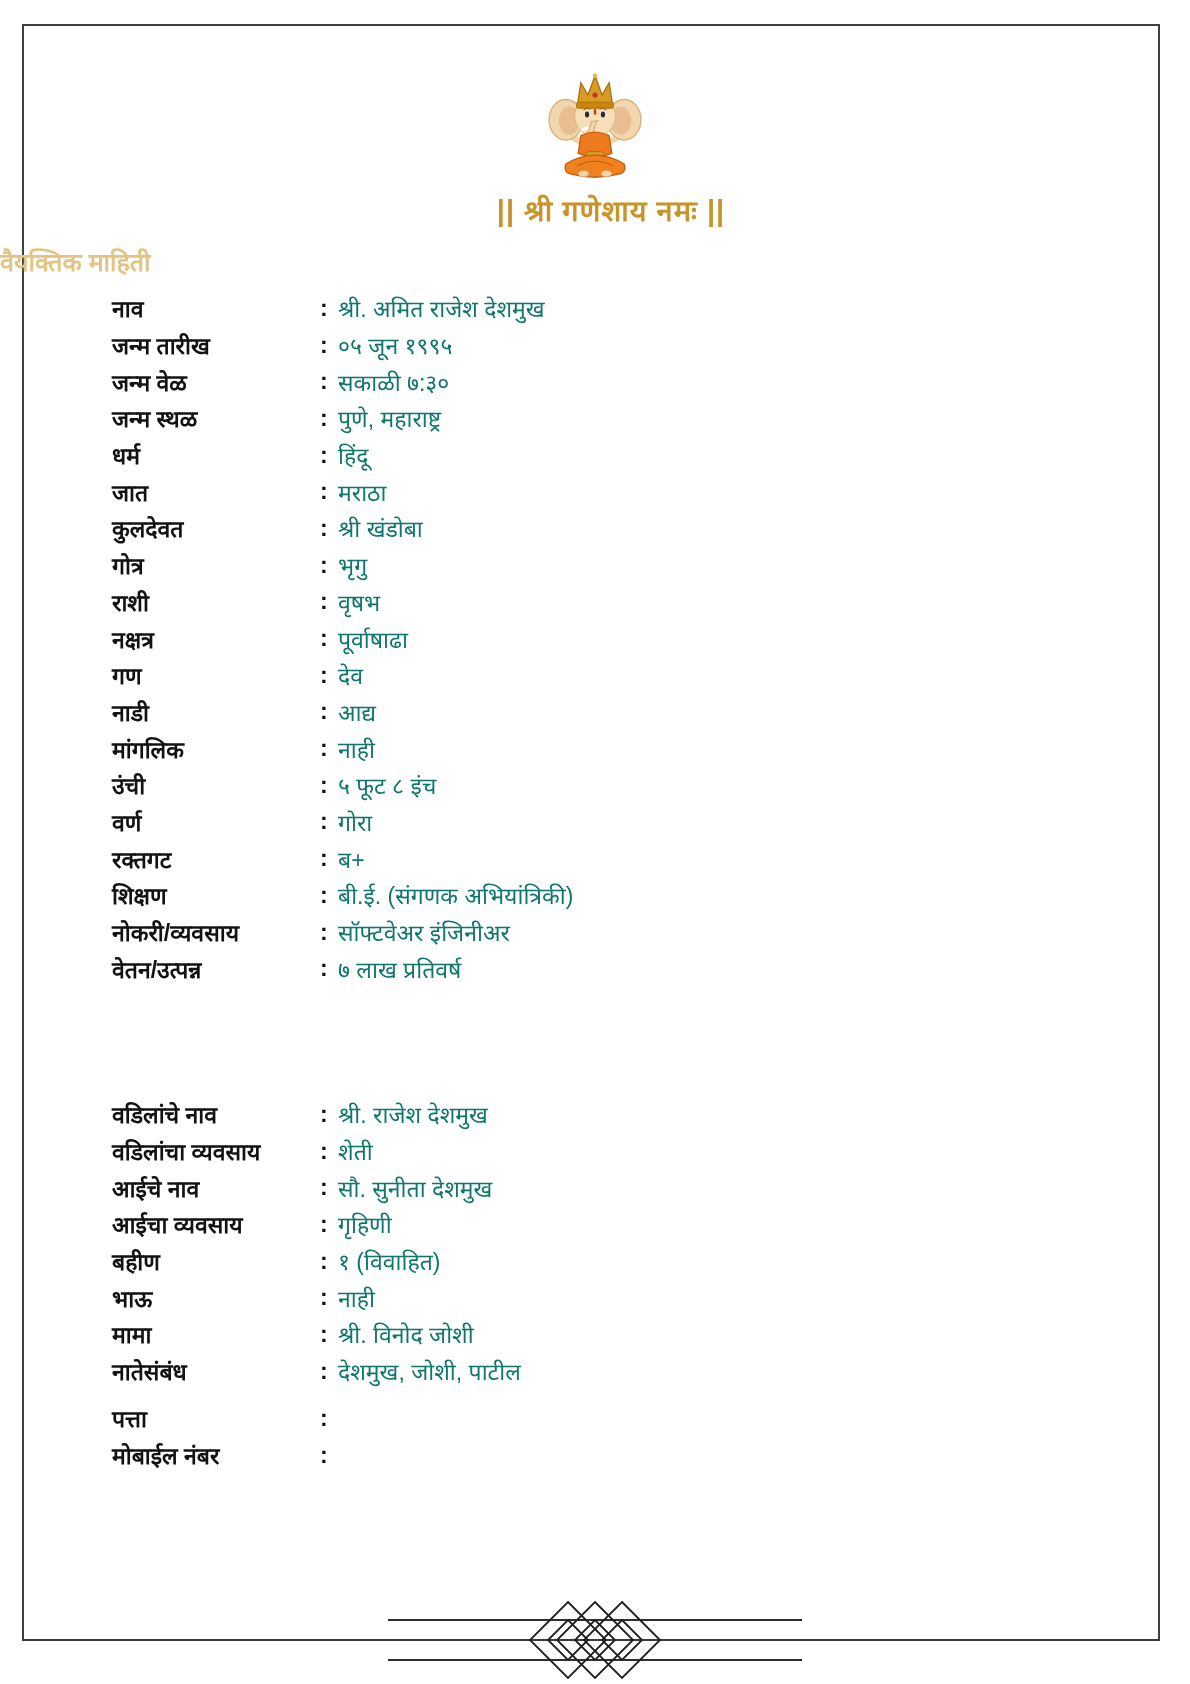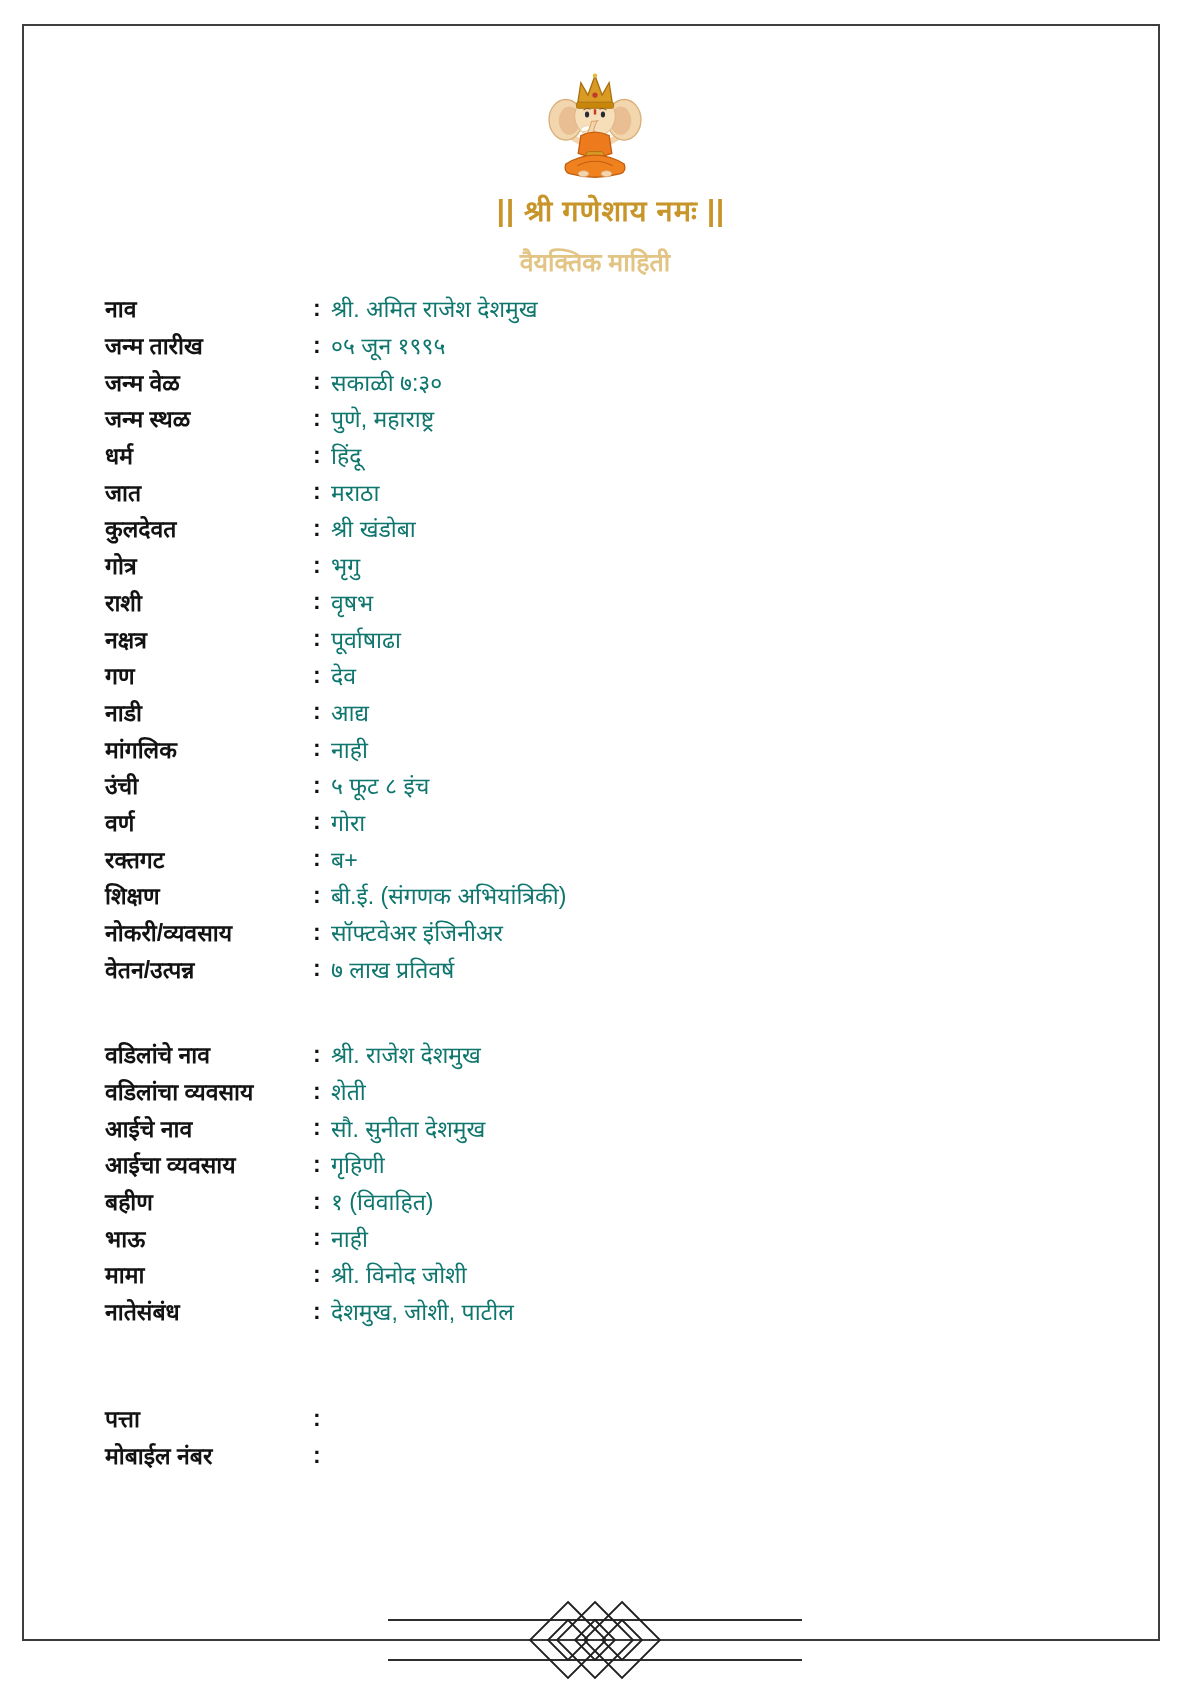--- a/index.html
+++ b/index.html
@@ -3,24 +3,24 @@
 <meta charset="utf-8">
 <style>
   html,body { margin:0; padding:0; }
   body { width:1190px; height:1684px; background:#ffffff; font-family:"Liberation Sans", sans-serif; }
   .page { position:relative; width:1190px; height:1684px; overflow:hidden; background:#ffffff; color:#1a1a1a; }
   .page-border { position:absolute; left:22px; top:24px; width:1138px; height:1616px;
                  box-sizing:border-box; border:2px solid #3f3f3f; border-bottom:none; }
   .ganesha-wrap { position:absolute; top:70px; left:0; width:100%; text-align:center; }
   .mantra { position:absolute; top:190px; left:16px; width:100%; text-align:center;
             font-size:29px; font-weight:bold; color:#c8952b; letter-spacing:1px; }
-  .section-title { position:absolute; left:0; width:100%; text-align:center;
+  .section-title { position:absolute; left:0; width:100%; 
                    font-size:25px; font-weight:bold; color:#e2c584; }
   .rows { position:absolute; left:0; width:100%; }
-  .row { display:flex; align-items:center; height:36.7px; padding-left:105px; font-size:23px; }
+  .row { display:flex; align-items:center; height:36.7px; padding-left:105px; font-size:23px;margin-left:7px; }
   .row .label { width:208px; font-weight:bold; color:#121212; flex:0 0 auto; }
   .row .colon { width:18px; font-weight:bold; color:#121212; flex:0 0 auto; }
   .row .value { color:#0f766e; }
   .footer-divider { position:absolute; left:0; top:1594px; width:1190px; height:90px; }
 </style>
 </head>
 <body>
 
 <div class="page">
 
@@ -164,21 +164,21 @@
         <span class="colon">:</span>
         <span class="value">सॉफ्टवेअर इंजिनीअर</span>
       </div>
       <div class="row">
         <span class="label">वेतन/उत्पन्न</span>
         <span class="colon">:</span>
         <span class="value">७ लाख प्रतिवर्ष</span>
       </div>
     </div>
 
-  <div class="rows" style="top:1036px">
+  <div class="rows" style="top:1096px">
       <div class="row">
         <span class="label">वडिलांचे नाव</span>
         <span class="colon">:</span>
         <span class="value">श्री. राजेश देशमुख</span>
       </div>
       <div class="row">
         <span class="label">वडिलांचा व्यवसाय</span>
         <span class="colon">:</span>
         <span class="value">शेती</span>
       </div>

